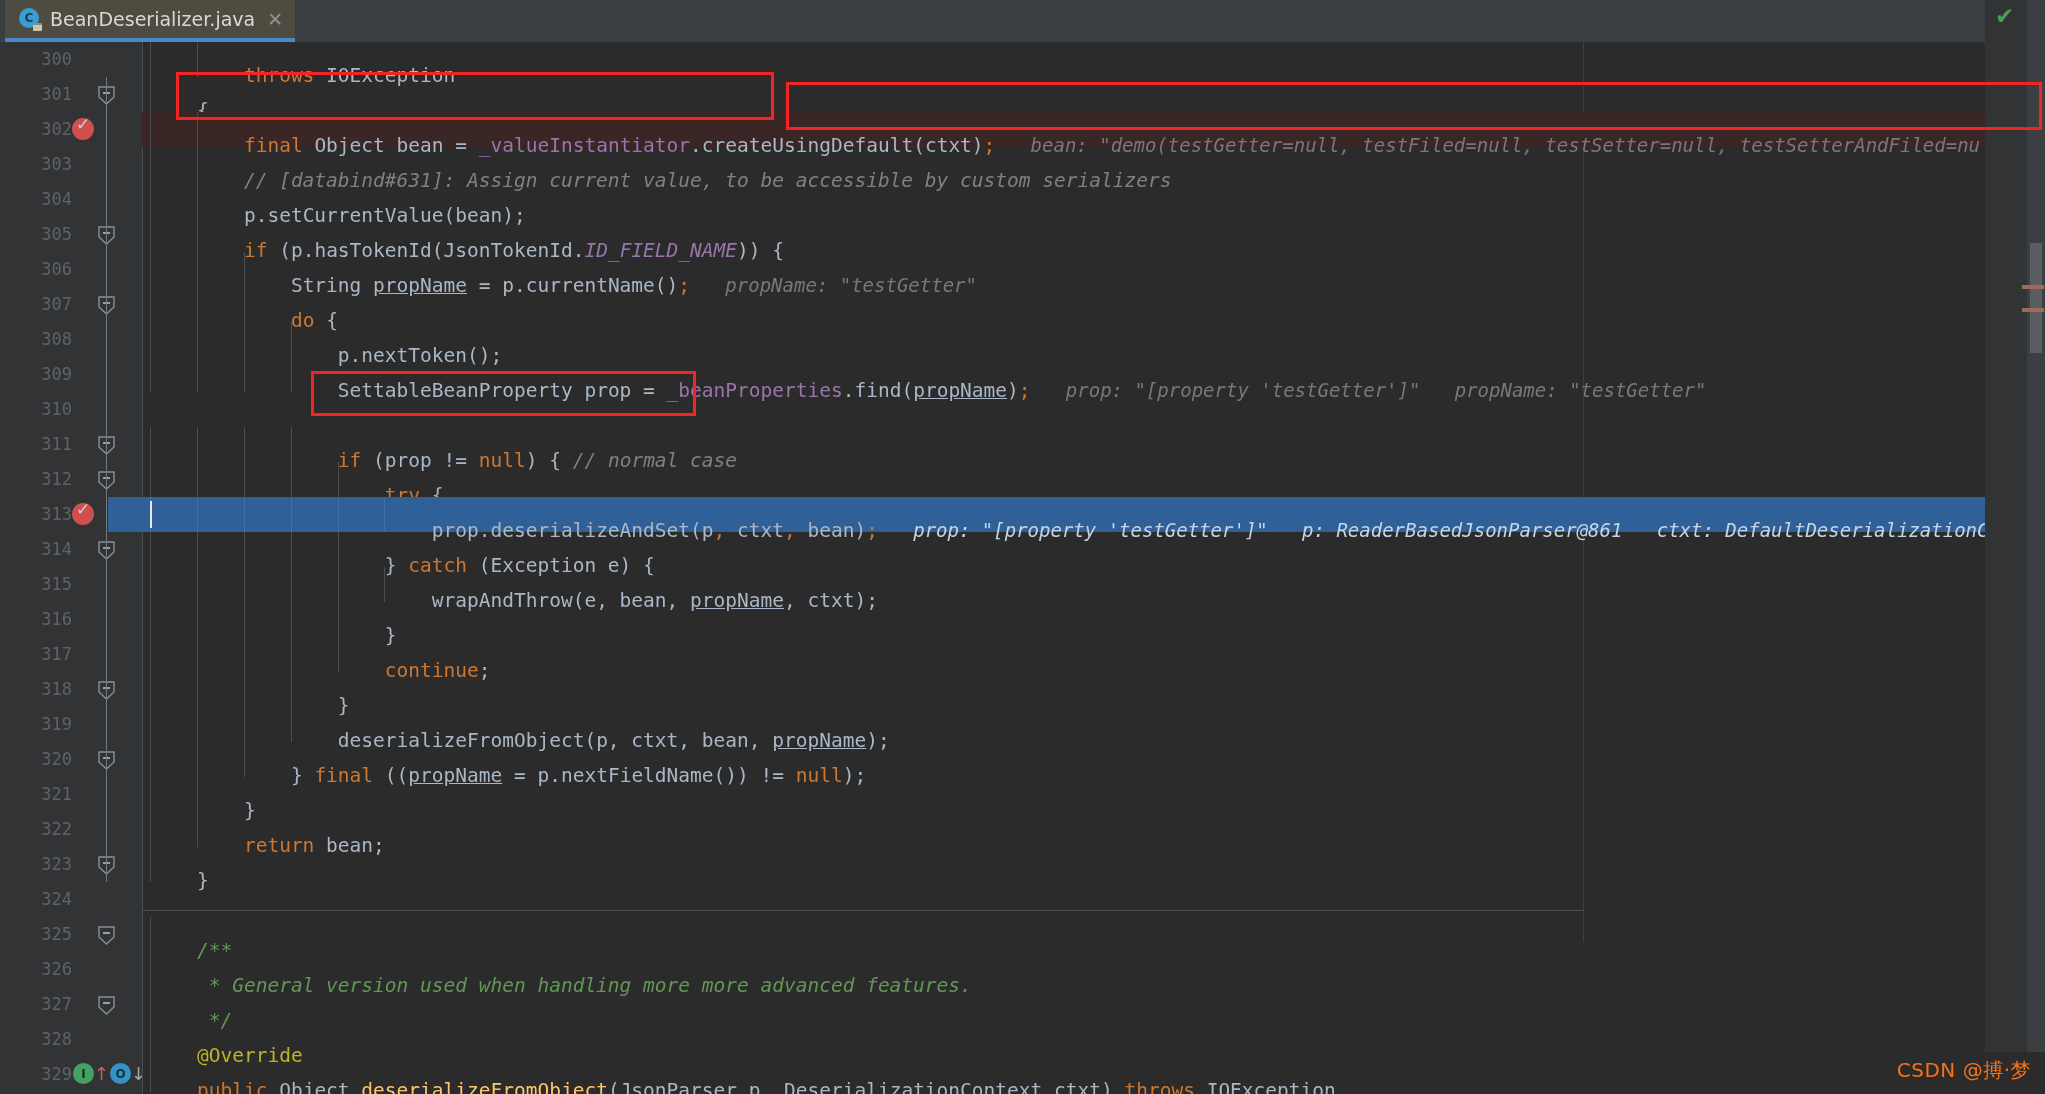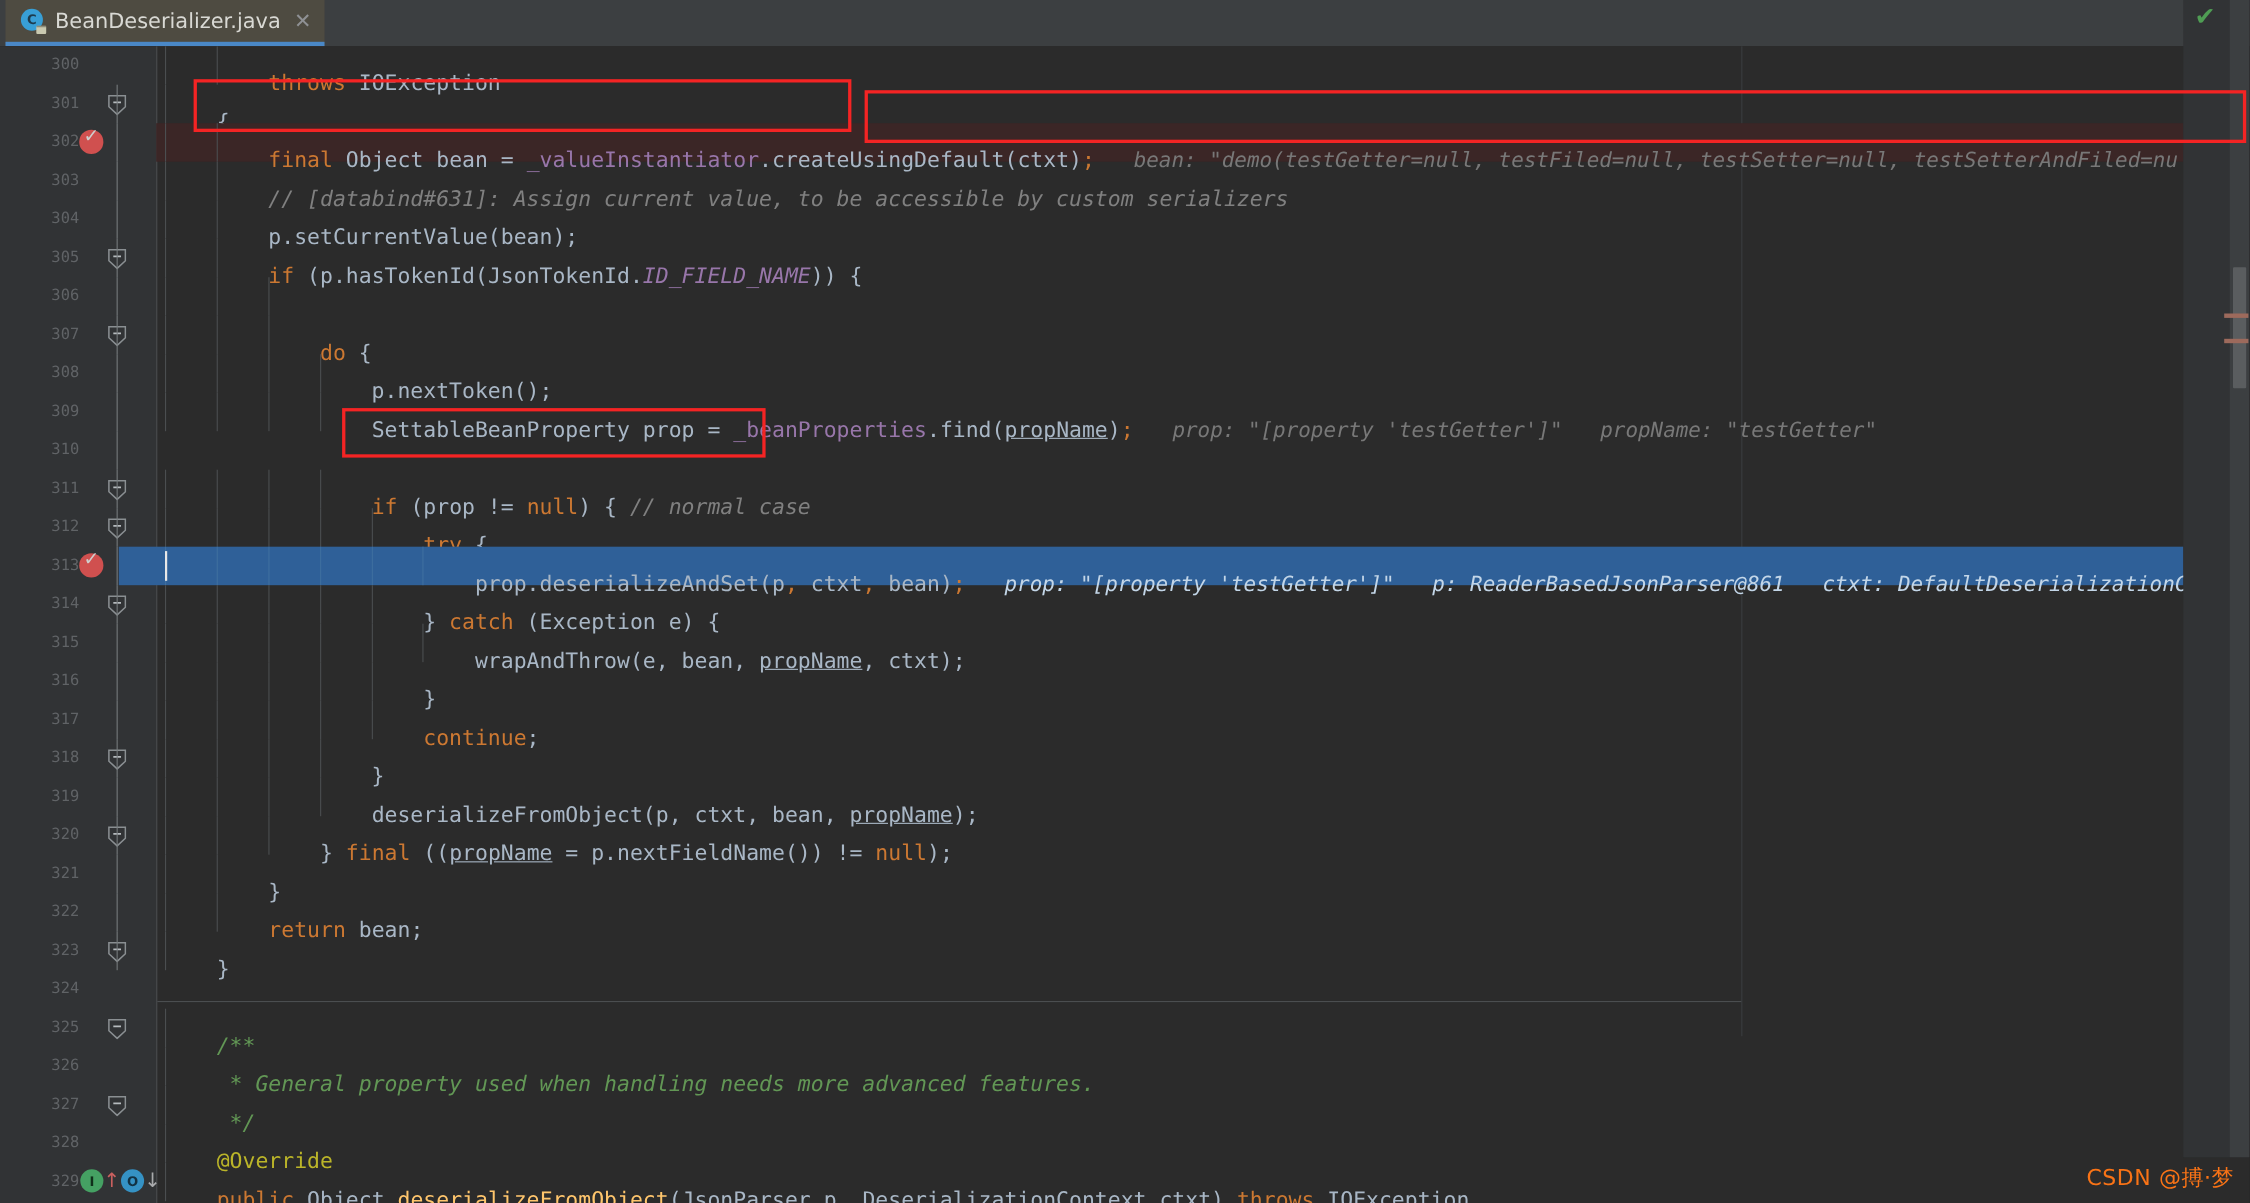--- a/index.html
+++ b/index.html
@@ -69,21 +69,21 @@
   }
 
   
   .row {
     position: absolute; left: 0; width: 1985px; height: 35px;
     display: block;
   }
   .row .lnum {
     position: absolute; left: 0; top: 0; width: 72px; height: 35px;
     line-height: 35px; text-align: right;
-    font-size: 14px; color: #606366;
+    font-size: 17px; color: #606366;
     font-family: "DejaVu Sans Mono", monospace;
   }
   .row .gut-extra {
     position: absolute; left: 76px; top: 0; width: 66px; height: 35px;
   }
   .row .code {
     position: absolute; left: 150px; top: 16px; height: 35px;
     line-height: 35px; white-space: pre;
     font-size: 19.5px;
     font-family: "DejaVu Sans Mono", monospace;
@@ -310,20 +310,21 @@
           <div class="iguide" style="left: 196.88px;"></div>
           <div class="code"><span class="punc">        </span><span class="kw">if </span><span class="punc">(p.</span><span class="id">hasTokenId</span><span class="punc">(JsonTokenId.</span><span class="sfl">ID_FIELD_NAME</span><span class="punc">)) {</span></div>
         </div>
         <div class="row" style="top: 210px;">
           <div class="lnum">306</div>
           <div class="gut-extra"></div>
           <div class="fold-line" style="top: 0px; height: 35px; left: 106px;"></div>
           <div class="iguide" style="left: 150px;"></div>
           <div class="iguide" style="left: 196.88px;"></div>
           <div class="iguide" style="left: 243.76px;"></div>
+          <div class="code"><span class="punc">            </span><span class="typ">String </span><span class="und">propName</span><span class="punc"> = p.</span><span class="id">currentName</span><span class="punc">()</span><span class="sem">;</span><span>   </span><span class="hint">propName: "testGetter"</span></div>
         </div>
         <div class="row" style="top: 245px;">
           <div class="lnum">307</div>
           <div class="gut-extra">
             <div class="fold">
               <svg width="17" height="19" viewBox="0 0 17 19">
                 <path d="M1 1 H16 V11 L8.5 18 L1 11 Z" fill="none" stroke="#8a8f92" stroke-width="1.4"></path>
                 <line x1="5" y1="7" x2="12" y2="7" stroke="#b6bbbe" stroke-width="1.6"></line>
               </svg>
             </div>
@@ -554,21 +555,21 @@
               </svg>
             </div>
           </div>
           <div class="iguide" style="left: 150px;"></div>
           <div class="code"><span class="punc">    </span><span class="cmt">/**</span></div>
         </div>
         <div class="row" style="top: 910px;">
           <div class="lnum">326</div>
           <div class="gut-extra"></div>
           <div class="iguide" style="left: 150px;"></div>
-          <div class="code"><span class="punc">     </span><span class="cmt">* General property used when handling needs more advanced features.</span></div>
+          <div class="code"><span class="punc">     </span><span class="cmt">* General version used when handling more more advanced features.</span></div>
         </div>
         <div class="row" style="top: 945px;">
           <div class="lnum">327</div>
           <div class="gut-extra">
             <div class="fold">
               <svg width="17" height="19" viewBox="0 0 17 19">
                 <path d="M1 1 H16 V11 L8.5 18 L1 11 Z" fill="none" stroke="#8a8f92" stroke-width="1.4"></path>
                 <line x1="5" y1="7" x2="12" y2="7" stroke="#b6bbbe" stroke-width="1.6"></line>
               </svg>
             </div>

